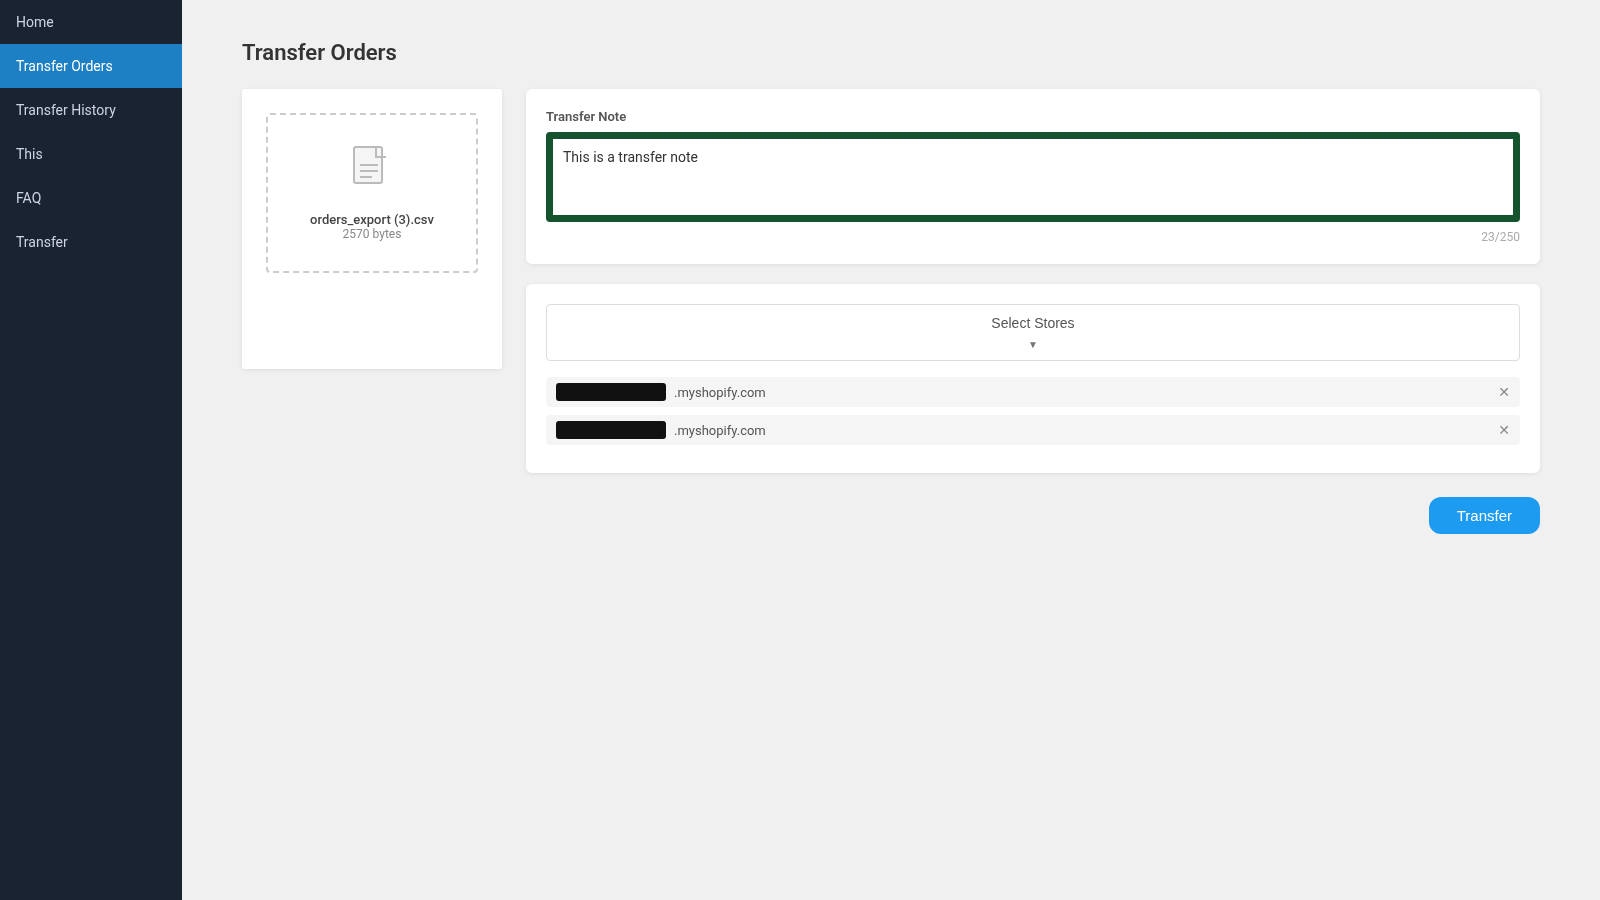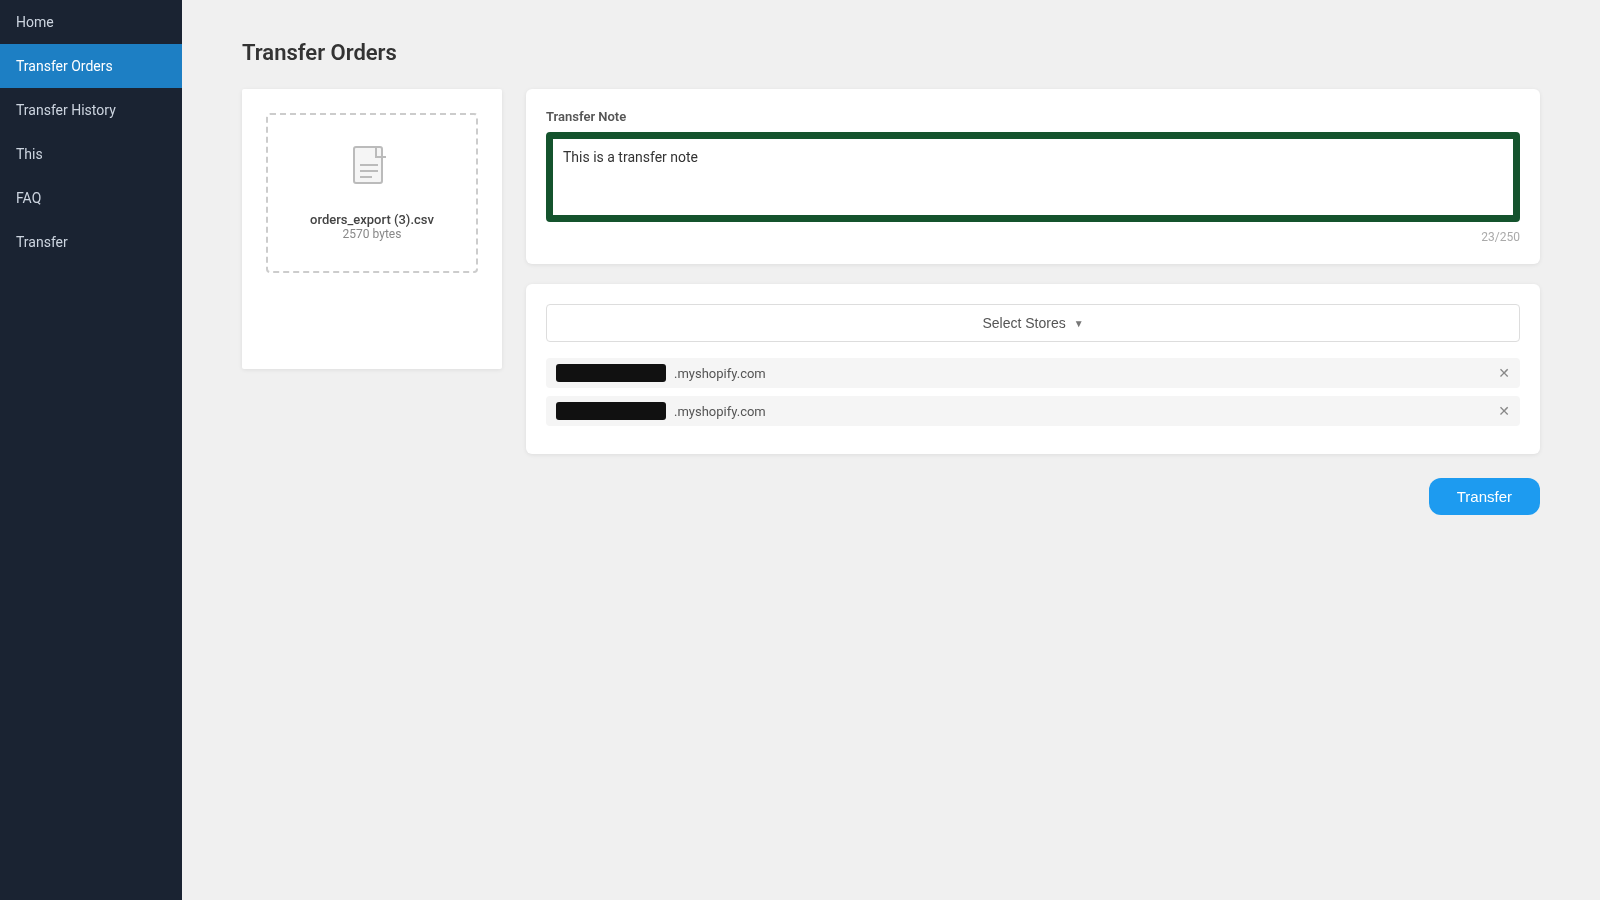--- a/index.html
+++ b/index.html
@@ -146,20 +146,21 @@
       border-radius: 4px;
       background: #fff;
       font-size: 14px;
       color: #555;
       cursor: pointer;
       display: flex;
       align-items: center;
       justify-content: center;
       gap: 8px;
       margin-bottom: 16px;
+      flex-direction: column;
     }
     .chevron-down {
       font-size: 10px;
       color: #777;
     }
 
     .store-tag {
       display: flex;
       align-items: center;
       background: #f5f5f5;

